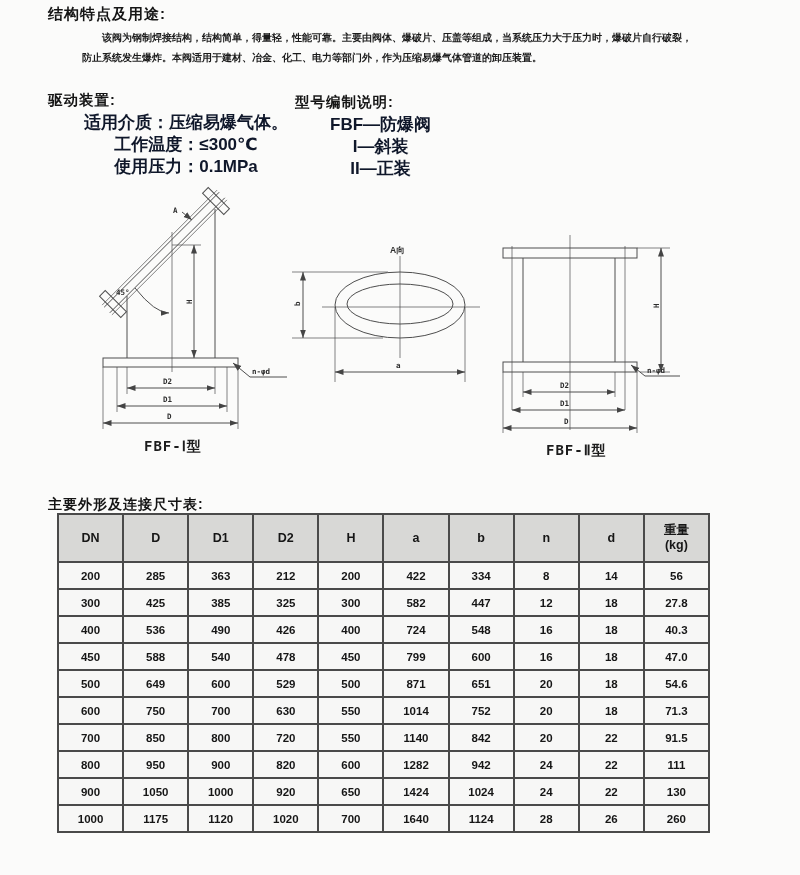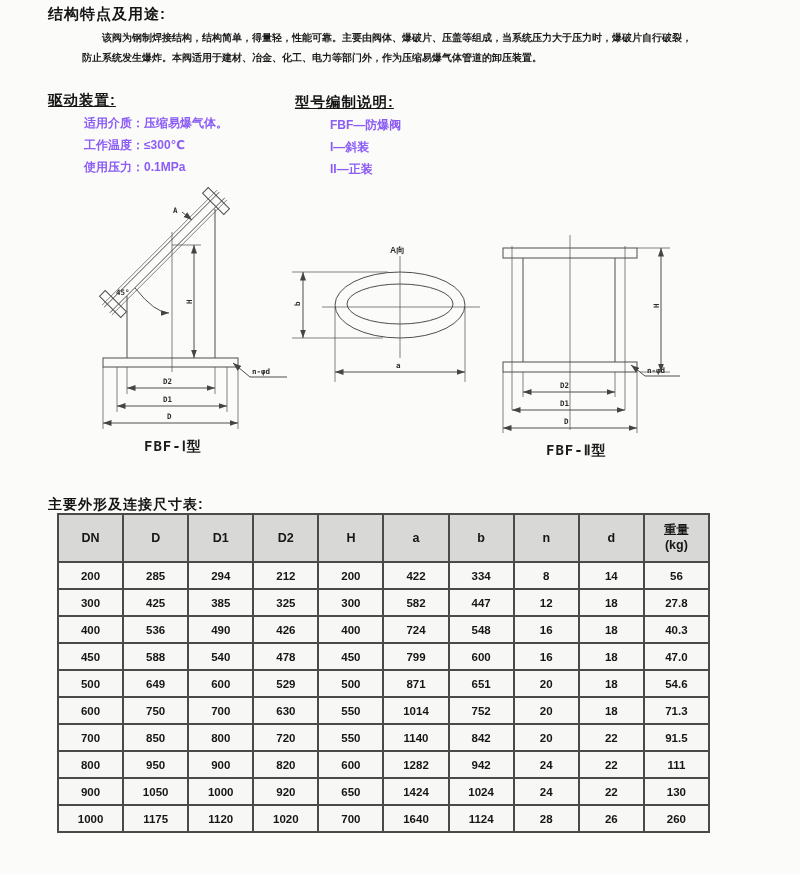--- a/index.html
+++ b/index.html
@@ -5,22 +5,22 @@
   html,body{margin:0;padding:0;}
   body{
     width:800px;height:875px;position:relative;
     background:#fbfbfa;color:#1f1f1f;
     font-family:"Liberation Sans","DejaVu Sans",sans-serif;
     overflow:hidden;
   }
   .abs{position:absolute;}
   .sec-title{font-size:15px;font-weight:bold;letter-spacing:1px;color:#151515;}
   .intro-line{font-size:10px;font-weight:bold;line-height:20px;white-space:nowrap;color:#1b1b1b;margin-left:34px;}
-  .sub-title{font-size:14.5px;font-weight:bold;letter-spacing:1px;color:#151515;text-decoration:underline;}
-  .spec-item{font-size:12px;font-weight:bold;line-height:22px;white-space:nowrap;color:#8b5cf6;}
+  .sub-title{font-size:14.5px;font-weight:bold;letter-spacing:1px;color:#151515;}
+  .spec-item{font-size:17px;font-weight:bold;line-height:22px;white-space:nowrap;color:#0f172a;text-align:center;}
   .tbl-heading{font-size:14px;font-weight:bold;letter-spacing:1px;color:#151515;}
   table.dims{
     position:absolute;left:57px;top:513px;width:653px;
     border-collapse:collapse;table-layout:fixed;
     background:#e5e5e5;
   }
   table.dims th,table.dims td{
     border:2px solid #4a4a4a;text-align:center;vertical-align:middle;
     font-weight:bold;color:#161616;padding:0;
   }
@@ -185,21 +185,21 @@
         <th>n</th>
         <th>d</th>
         <th>重量
 (kg)</th>
       </tr>
   </thead>
   <tbody>
       <tr>
         <td>200</td>
         <td>285</td>
-        <td>294</td>
+        <td>363</td>
         <td>212</td>
         <td>200</td>
         <td>422</td>
         <td>334</td>
         <td>8</td>
         <td>14</td>
         <td>56</td>
       </tr>
       <tr>
         <td>300</td>

